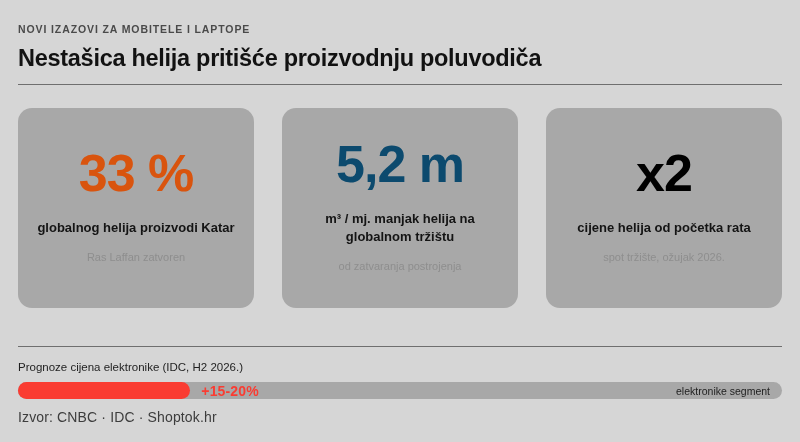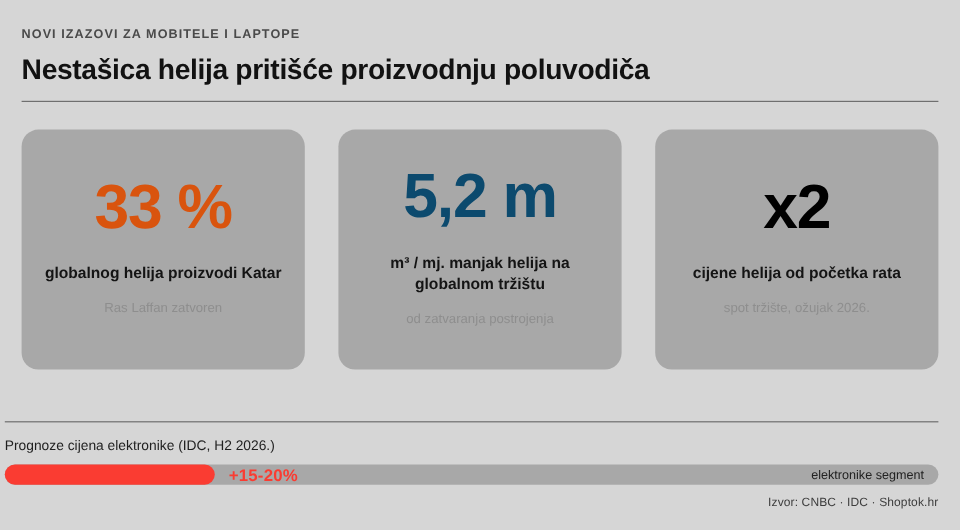--- a/index.html
+++ b/index.html
@@ -91,21 +91,21 @@
     margin-top: 14px;
     font-size: 11px;
     font-weight: 400;
     color: #8e8e8e;
     line-height: 1.3;
   }
 
   
   .footer {
     position: absolute;
-    left: 4px;
+    left: 18px;
     right: 18px;
     bottom: 17px;
     margin-top: 36px;
   }
   .forecast-label {
     font-size: 11.5px;
     font-weight: 400;
     color: #1f1f1f;
     margin-top: 14px;
     margin-bottom: 9px;
@@ -137,24 +137,23 @@
   }
   .bar-right-label {
     position: absolute;
     right: 12px;
     font-size: 10.5px;
     font-weight: 400;
     color: #222;
   }
   .source {
     margin-top: 10px;
-    font-size: 10px;
+    font-size: 14px;
     color: #3d3d3d;
     letter-spacing: 0.01em;
-    text-align: right;
   }
 </style>
 </head>
 <body>
 
 <div class="page">
 
   <div class="header">
     <div class="eyebrow">NOVI IZAZOVI ZA MOBITELE I LAPTOPE</div>
     <div class="title">Nestašica helija pritišće proizvodnju poluvodiča</div>

